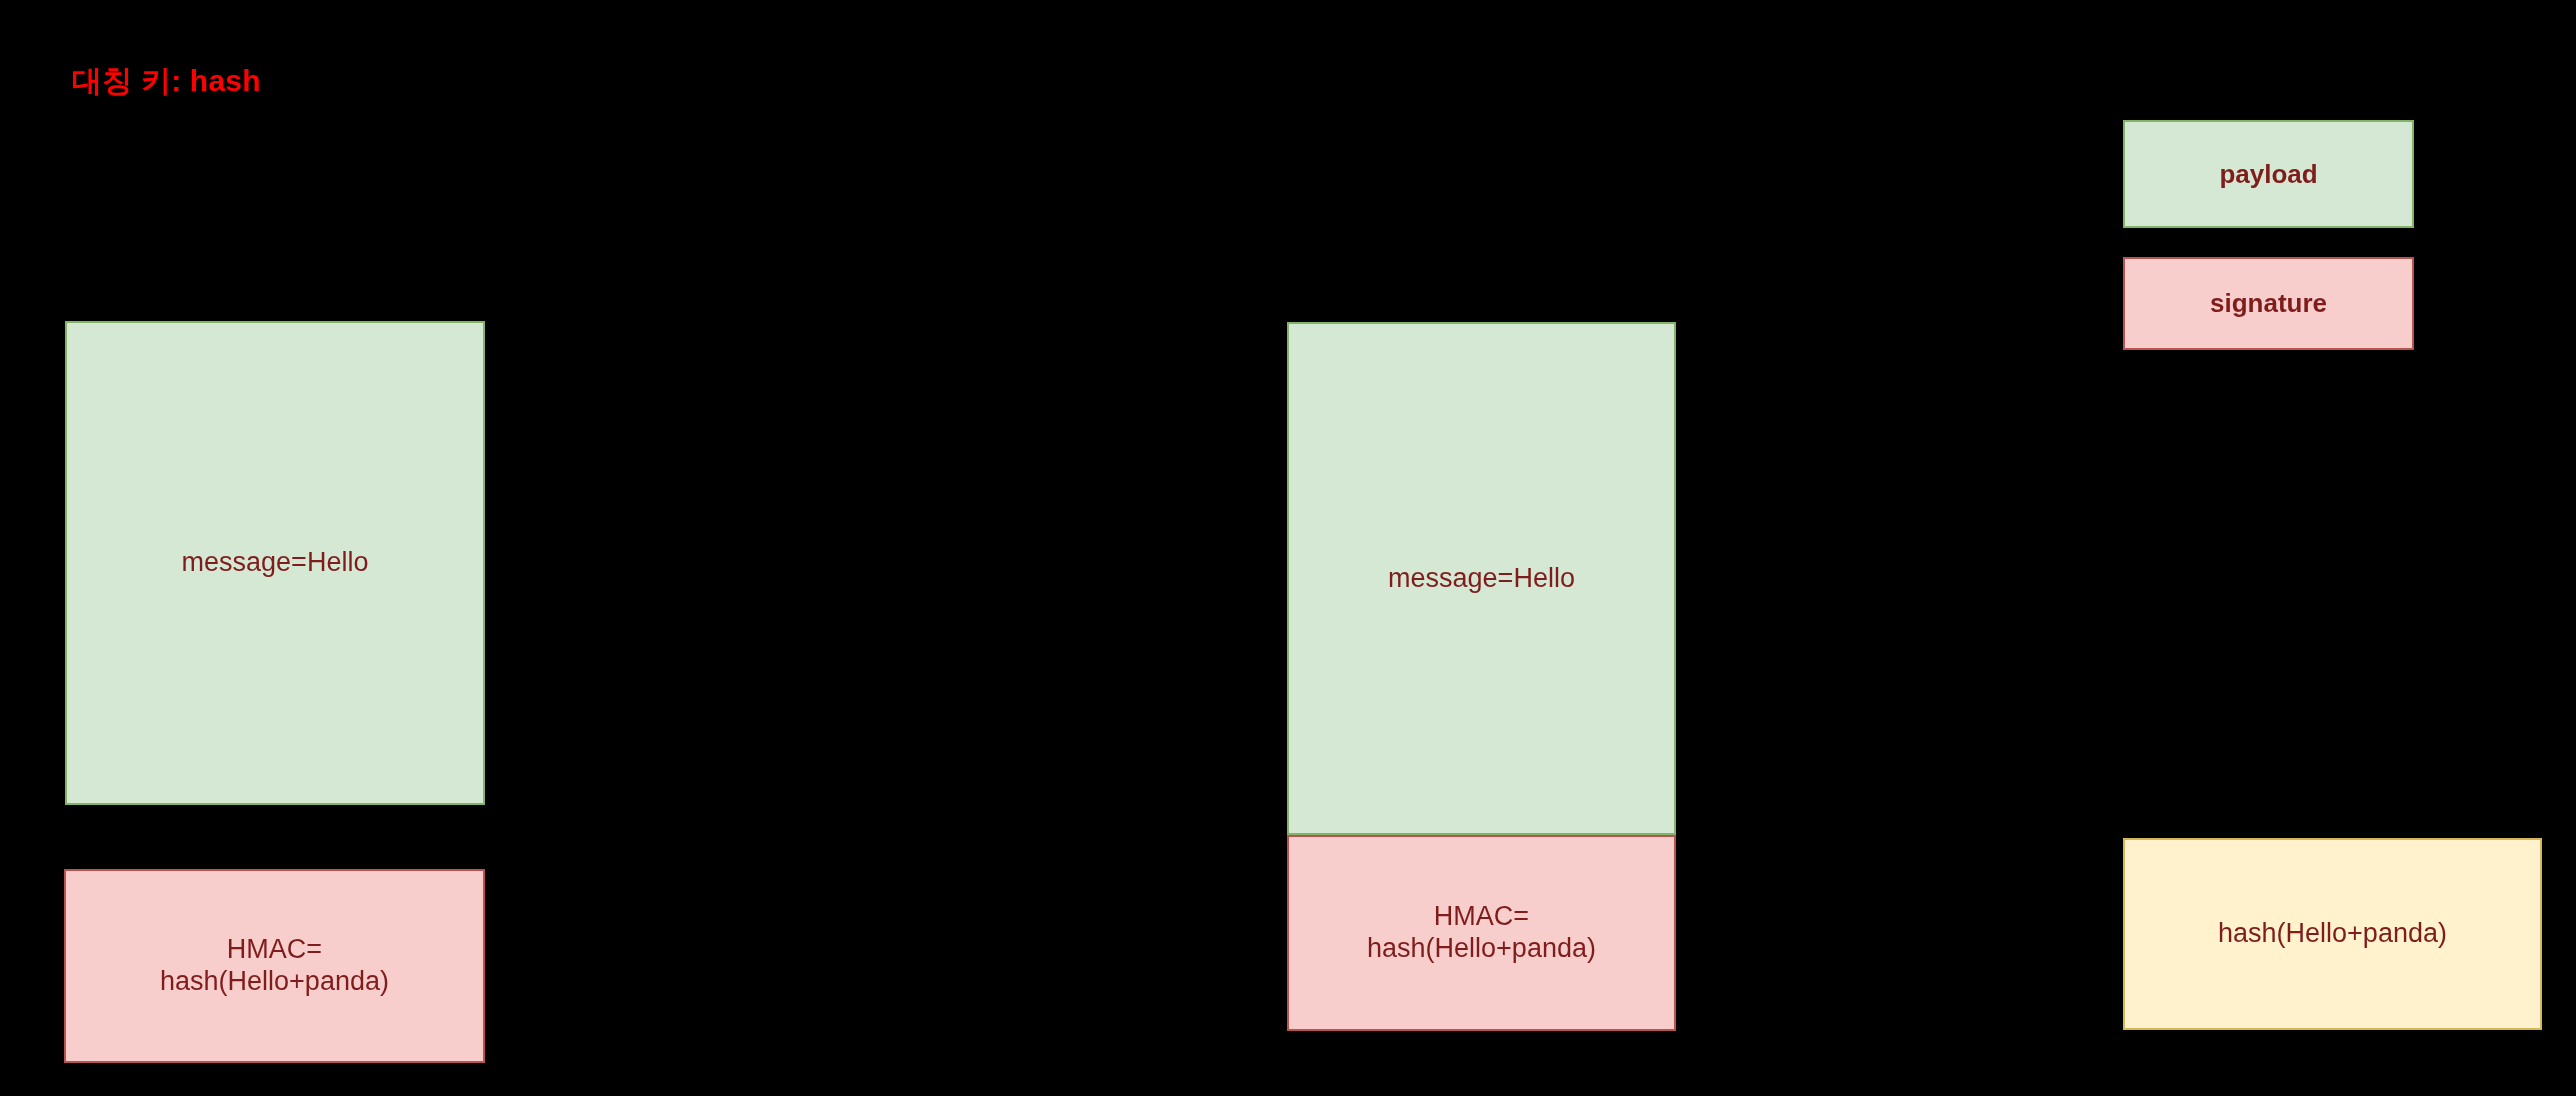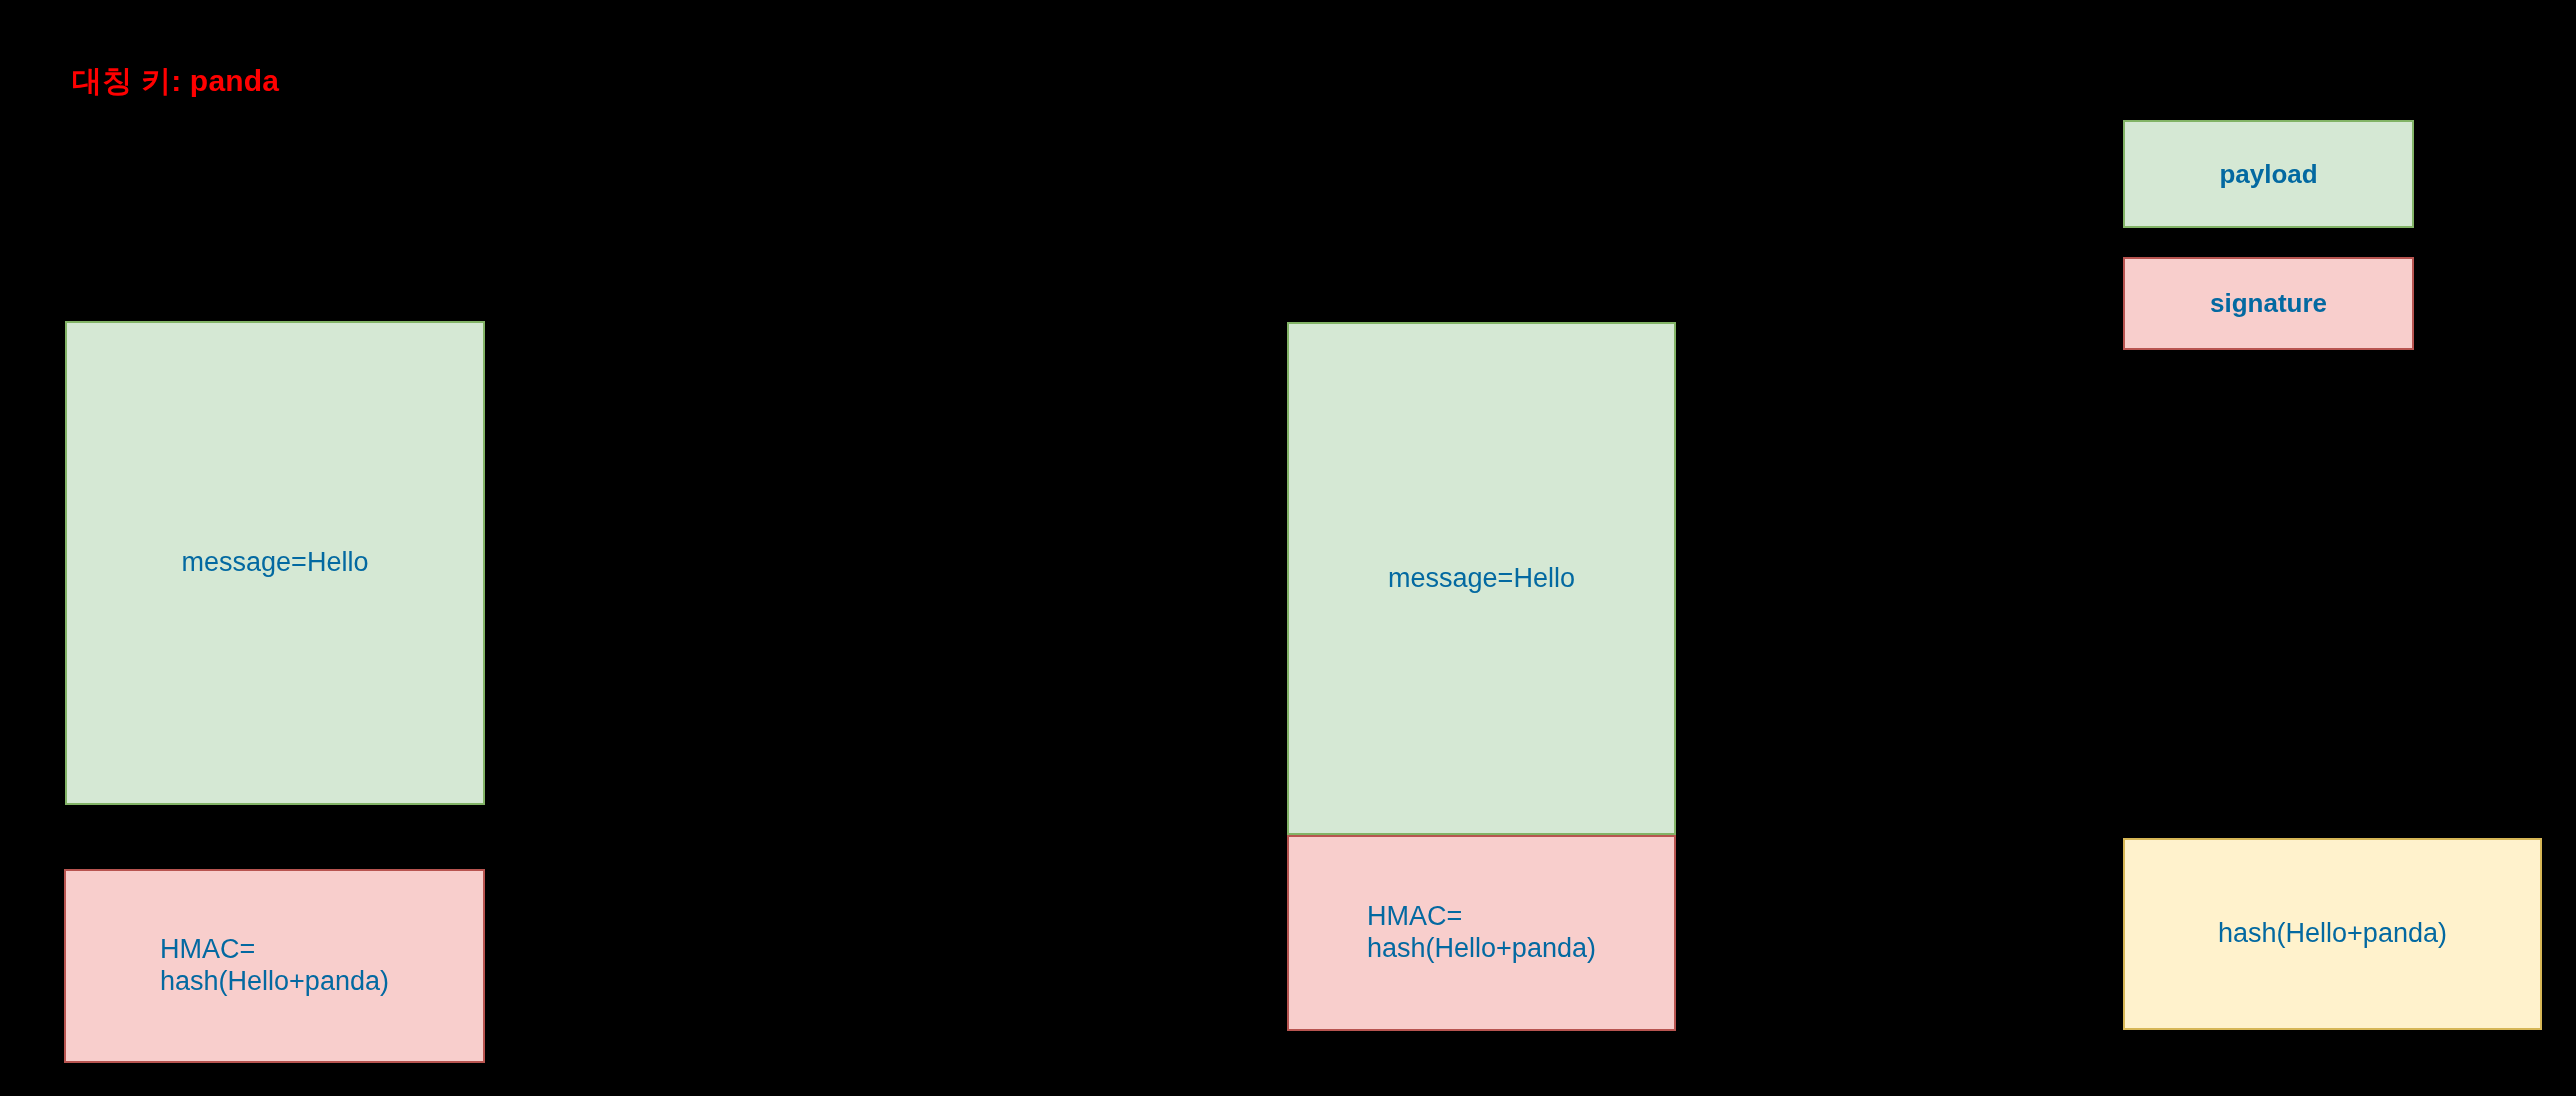--- a/index.html
+++ b/index.html
@@ -16,21 +16,22 @@
     height: 1097px;
     background: #000000;
     overflow: hidden;
   }
   .node {
     position: absolute;
     box-sizing: border-box;
     display: flex;
     align-items: center;
     justify-content: center;
-    color: #0369a1;
+    text-align: center;
+    color: #7f1d1d;
     line-height: 1.18;
     white-space: pre-line;
   }
   .green {
     background: #d5e8d4;
     border: 2.4px solid #82b366;
   }
   .pink {
     background: #f8cecc;
     border: 2.4px solid #b85450;
@@ -48,21 +49,21 @@
     white-space: nowrap;
   }
   .label-lg  { font-size: 27px; }
   .label-bold{ font-size: 26px; font-weight: bold; }
 </style>
 </head>
 <body>
 
 <div id="canvas">
 
-  <div class="title" style="left:72px; top:61px;">대칭 키: panda</div>
+  <div class="title" style="left:72px; top:61px;">대칭 키: hash</div>
 
   <div class="node green label-lg" style="left:65px; top:321px; width:420px; height:484px;">message=Hello</div>
 
   <div class="node pink label-lg" style="left:64px; top:869px; width:421px; height:194px;">HMAC=
 hash(Hello+panda)</div>
 
   <div class="node green label-lg" style="left:1287px; top:322px; width:389px; height:513px;">message=Hello</div>
 
   <div class="node pink label-lg" style="left:1287px; top:835px; width:389px; height:196px;">HMAC=
 hash(Hello+panda)</div>

